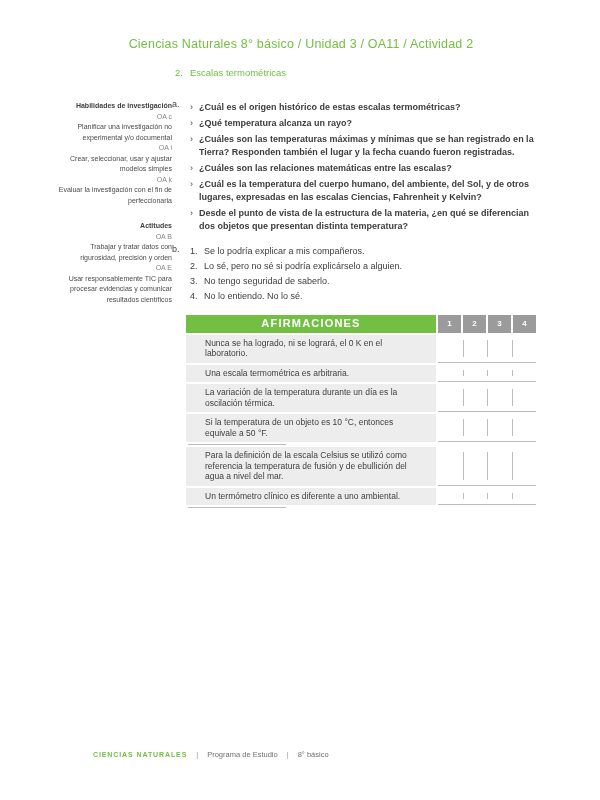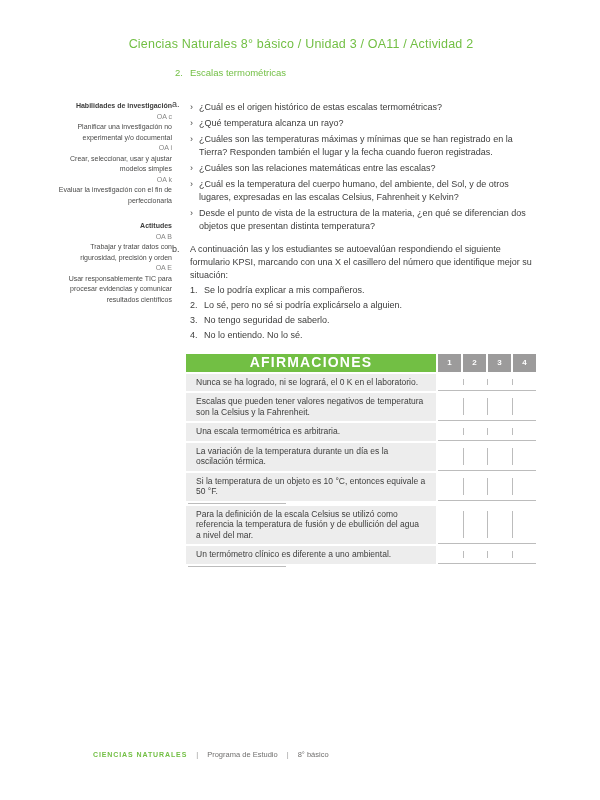--- a/index.html
+++ b/index.html
@@ -23,33 +23,33 @@
 
   
   .content { position:absolute; left:172px; top:98px; width:368px;
     font-size:9px; line-height:13px; }
   .item { display:flex; margin-bottom:10px; }
   .item-label { width:18px; flex:none; }
   .item-body { flex:1; }
   .intro { margin:0 0 2px 0; }
   .q { display:flex; margin-top:3px; }
   .q-marker { width:9px; flex:none; }
-  .q-text { flex:1; }
+  .q-text { flex:1;font-weight:bold; }
   .opt { display:flex; margin-top:2px; }
   .opt-num { width:14px; flex:none; }
   .opt-text { flex:1; }
 
   
   .kpsi { margin:12px 0 0 14px; width:350px; font-size:8.5px; line-height:10.5px; }
   .t-row { display:flex; align-items:stretch; margin-bottom:2px; }
   .t-aff-head { width:250px; background:#72bf44; color:#fff; font-weight:bold;
-    text-align:center; padding:3px 0 4px; font-size:14px; letter-spacing:1.2px; }
+    text-align:center; padding:3px 0 4px; font-size:11px; letter-spacing:1.2px; }
   .t-col { width:23px; margin-left:2px; background:#9c9b9b; color:#fff; font-weight:bold;
     font-size:8px; display:flex; align-items:center; justify-content:center; }
-  .t-aff { width:250px; background:#ededed; padding:3px 10px 4px; }
+  .t-aff { width:250px; background:#ededed; padding:3px 19px 4px; }
   .ans-wrap { display:flex; width:98px; margin-left:2px; border-bottom:1px solid #bcbcbc; }
   .t-ans { flex:1; position:relative; }
   .t-ans + .t-ans::before { content:""; position:absolute; left:0; top:5px; bottom:5px;
     width:1px; background:#bcbcbc; }
 
   
   .footer { position:absolute; left:93px; top:750px; font-size:7.5px; color:#706f6e;
     display:flex; align-items:center; gap:9px; }
   .brand { color:#72bf44; font-weight:bold; font-size:7px; letter-spacing:0.9px; }
   .fsep { color:#9a9a99; }
@@ -102,34 +102,33 @@
             <div class="q">
               <span class="q-marker">›</span>
               <span class="q-text">¿Cuáles son las temperaturas máximas y mínimas que se han registrado en la Tierra? Responden también el lugar y la fecha cuando fueron registradas.</span>
             </div>
             <div class="q">
               <span class="q-marker">›</span>
               <span class="q-text">¿Cuáles son las relaciones matemáticas entre las escalas?</span>
             </div>
             <div class="q">
               <span class="q-marker">›</span>
-              <span class="q-text">¿Cuál es la temperatura del cuerpo humano, del ambiente, del Sol, y de otros lugares, expresadas en las escalas Celsius, Fahrenheit y Kelvin?</span>
+              <span class="q-text">¿Cuál es la temperatura del cuerpo humano, del ambiente, del Sol, y de otros lugares, expresadas en las escalas Ciencias, Fahrenheit y Kelvin?</span>
             </div>
             <div class="q">
               <span class="q-marker">›</span>
               <span class="q-text">Desde el punto de vista de la estructura de la materia, ¿en qué se diferencian dos objetos que presentan distinta temperatura?</span>
             </div>
           </div>
       </div>
     </div>
 
     <div class="item">
       <div class="item-label">b.</div>
       <div class="item-body">
-        <p class="intro">A continuación las y los estudiantes se autoevalúan respondiendo el siguiente formulario KPSI, marcando con una X el casillero del número que identifique mejor su situación:</p>
         <div id="options-list">
             <div class="opt">
               <span class="opt-num">1.</span>
               <span class="opt-text">Se lo podría explicar a mis compañeros.</span>
             </div>
             <div class="opt">
               <span class="opt-num">2.</span>
               <span class="opt-text">Lo sé, pero no sé si podría explicárselo a alguien.</span>
             </div>
             <div class="opt">
@@ -158,29 +157,20 @@
           <div class="t-row">
             <div class="t-aff">Nunca se ha logrado, ni se logrará, el 0 K en el laboratorio.</div>
             <div class="ans-wrap">
               <div class="t-ans"></div>
               <div class="t-ans"></div>
               <div class="t-ans"></div>
               <div class="t-ans"></div>
             </div>
           </div>
           <div class="t-row">
-            <div class="t-aff">Escalas que pueden tener valores negativos de temperatura son la Celsius y la Fahrenheit.</div>
-            <div class="ans-wrap">
-              <div class="t-ans"></div>
-              <div class="t-ans"></div>
-              <div class="t-ans"></div>
-              <div class="t-ans"></div>
-            </div>
-          </div>
-          <div class="t-row">
             <div class="t-aff">Una escala termométrica es arbitraria.</div>
             <div class="ans-wrap">
               <div class="t-ans"></div>
               <div class="t-ans"></div>
               <div class="t-ans"></div>
               <div class="t-ans"></div>
             </div>
           </div>
           <div class="t-row">
             <div class="t-aff">La variación de la temperatura durante un día es la oscilación térmica.</div>

